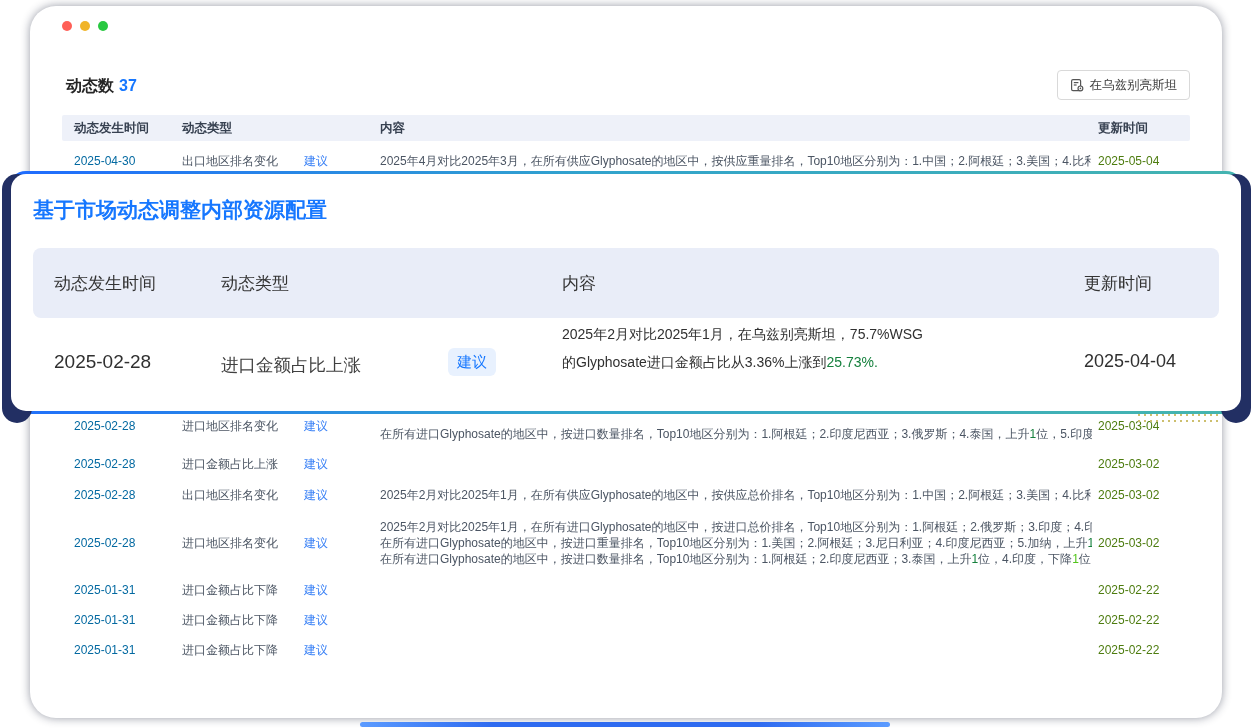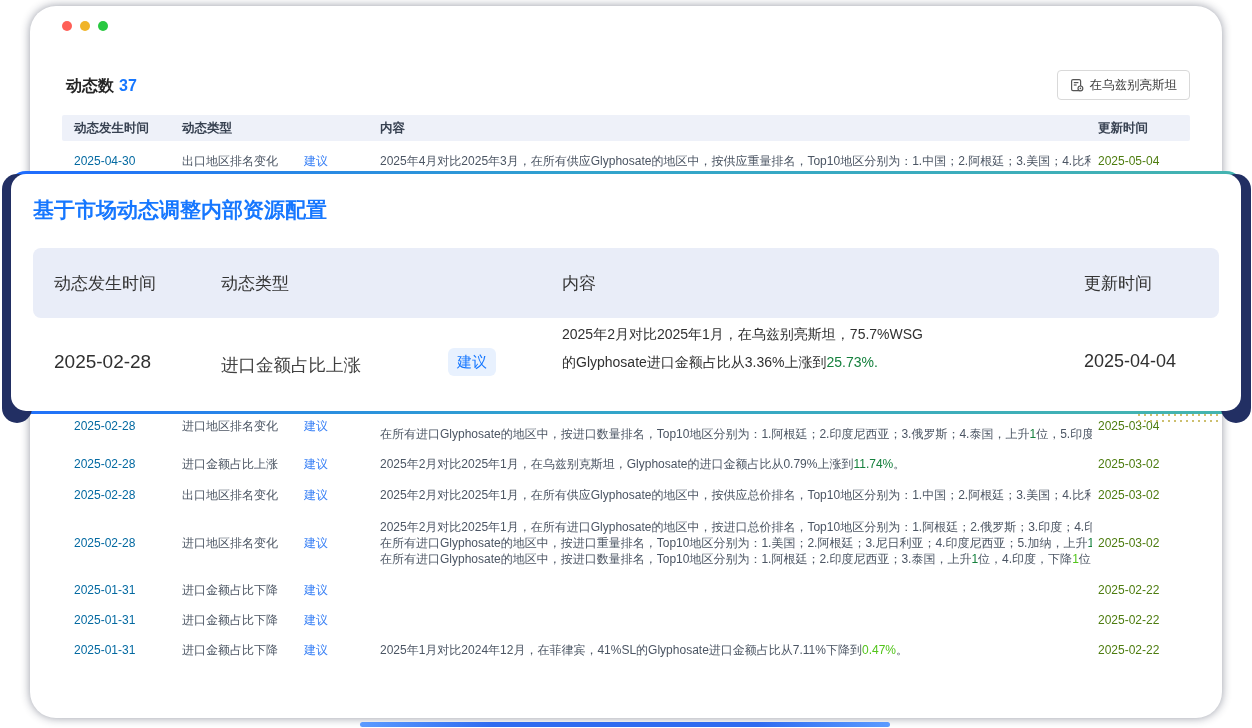--- a/index.html
+++ b/index.html
@@ -115,23 +115,20 @@
           <div class="cell liftable c-badge">建议</div>
           <div class="cell c-content">
             <div class="line"><span>在所有进口Glyphosate的地区中，按进口数量排名，Top10地区分别为：1.阿根廷；2.印度尼西亚；3.俄罗斯；4.泰国，上升</span><span class="seg-red">1</span><span>位，5.印度，下降</span></div>
           </div>
           <div class="cell liftable c-update">2025-03-04</div>
         </div>
         <div class="trow" style="top: 443px; height: 30px;">
           <div class="cell liftable c-date">2025-02-28</div>
           <div class="cell liftable c-type">进口金额占比上涨</div>
           <div class="cell liftable c-badge">建议</div>
-          <div class="cell c-content">
-            <div class="line"><span>2025年2月对比2025年1月，在乌兹别克斯坦，Glyphosate的进口金额占比从0.79%上涨到</span><span class="seg-red">11.74%</span><span>。</span></div>
-          </div>
           <div class="cell liftable c-update">2025-03-02</div>
         </div>
         <div class="trow" style="top: 474px; height: 30px;">
           <div class="cell liftable c-date">2025-02-28</div>
           <div class="cell liftable c-type">出口地区排名变化</div>
           <div class="cell liftable c-badge">建议</div>
           <div class="cell c-content">
             <div class="line"><span>2025年2月对比2025年1月，在所有供应Glyphosate的地区中，按供应总价排名，Top10地区分别为：1.中国；2.阿根廷；3.美国；4.比利时；5.新加...</span></div>
           </div>
           <div class="cell liftable c-update">2025-03-02</div>
@@ -156,23 +153,20 @@
         <div class="trow" style="top: 599px; height: 30px;">
           <div class="cell liftable c-date">2025-01-31</div>
           <div class="cell liftable c-type">进口金额占比下降</div>
           <div class="cell liftable c-badge">建议</div>
           <div class="cell liftable c-update">2025-02-22</div>
         </div>
         <div class="trow" style="top: 629px; height: 30px;">
           <div class="cell liftable c-date">2025-01-31</div>
           <div class="cell liftable c-type">进口金额占比下降</div>
           <div class="cell liftable c-badge">建议</div>
-          <div class="cell c-content">
-            <div class="line"><span>2025年1月对比2024年12月，在菲律宾，41%SL的Glyphosate进口金额占比从7.11%下降到</span><span class="seg-green">0.47%</span><span>。</span></div>
-          </div>
           <div class="cell liftable c-update">2025-02-22</div>
         </div>
       </div>
   </div>
 </div>
 
 <div class="spotlight">
   <div class="sp-dots-decor"></div>
   <div class="sp-card">
     <div class="sp-title">基于市场动态调整内部资源配置</div>

